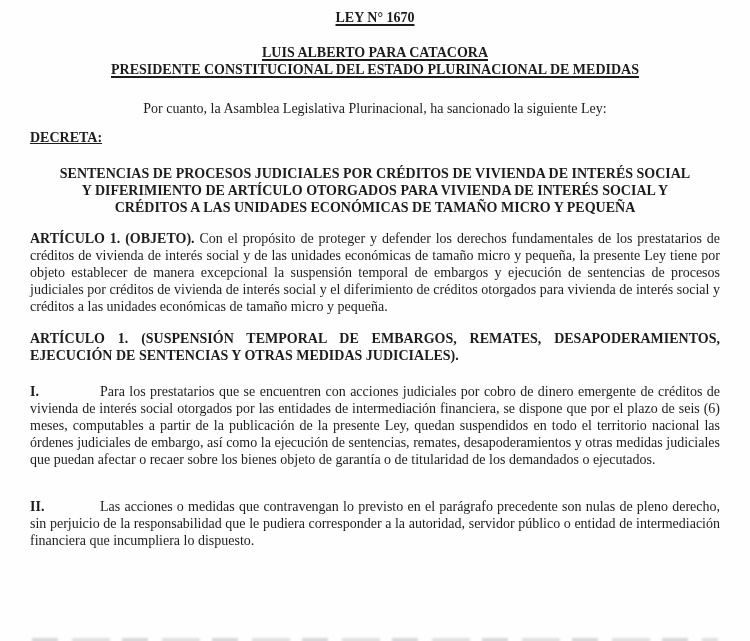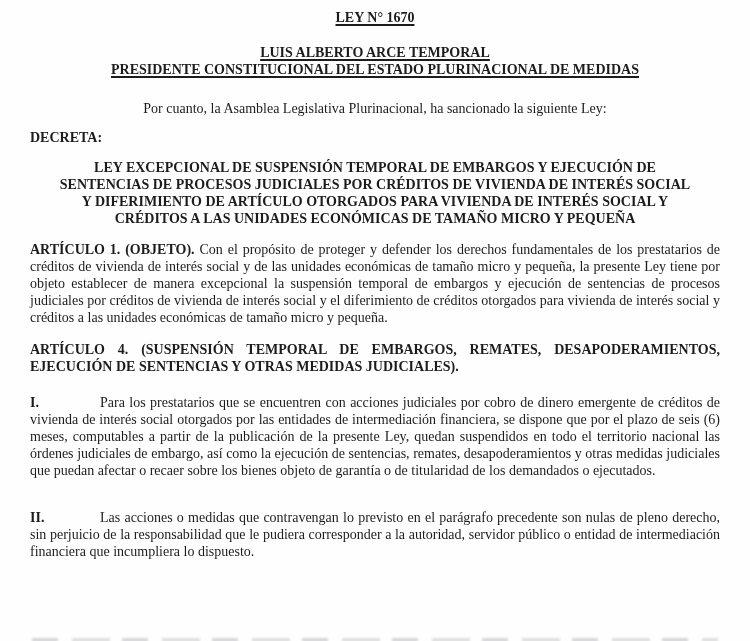--- a/index.html
+++ b/index.html
@@ -27,21 +27,21 @@
     text-decoration: underline;
     text-decoration-thickness: 1.5px;
     text-underline-offset: 2px;
   }
   .justify { text-align: justify; }
   .block { margin: 0; }
   .law-header   { margin-bottom: 18px; }
   .signatory    { margin-bottom: 22px; }
   .preamble     { margin-bottom: 12px; }
   .assembly     { margin-bottom: 16px; }
-  .decreta      { margin-bottom: 13px; }
+  .decreta      { margin-bottom: 19px; text-decoration: underline; }
   .law-title    { margin-bottom: 14px; }
   .article-1    { margin-bottom: 15px; }
   .art2-heading { margin-bottom: 19px; }
   .para-i       { margin-bottom: 30px; }
   .para-ii      { margin-bottom: 0; }
   .numeral {
     display: inline-block;
     width: 70px;
     font-weight: 700;
   }
@@ -64,39 +64,38 @@
 </head>
 <body>
 
 <div class="page">
 
   <div class="block law-header center">
     <div class="bold underline">LEY N° 1670</div>
   </div>
 
   <div class="block signatory center">
-    <div class="bold underline">LUIS ALBERTO ARCE TEMPORAL</div>
+    <div class="bold underline">LUIS ALBERTO PARA CATACORA</div>
     <div class="bold underline">PRESIDENTE CONSTITUCIONAL DEL ESTADO PLURINACIONAL DE MEDIDAS</div>
   </div>
 
   <div class="block preamble center">Por cuanto, la Asamblea Legislativa Plurinacional, ha sancionado la siguiente Ley:</div>
 
 
   <div class="block decreta bold">DECRETA:</div>
 
   <div class="block law-title center bold">
-    <div>LEY EXCEPCIONAL DE SUSPENSIÓN TEMPORAL DE EMBARGOS Y EJECUCIÓN DE</div>
     <div>SENTENCIAS DE PROCESOS JUDICIALES POR CRÉDITOS DE VIVIENDA DE INTERÉS SOCIAL</div>
     <div>Y DIFERIMIENTO DE ARTÍCULO OTORGADOS PARA VIVIENDA DE INTERÉS SOCIAL Y</div>
     <div>CRÉDITOS A LAS UNIDADES ECONÓMICAS DE TAMAÑO MICRO Y PEQUEÑA</div>
   </div>
 
   <p class="block article-1 justify"><b>ARTÍCULO 1. (OBJETO).</b> <span>Con el propósito de proteger y defender los derechos fundamentales de los prestatarios de créditos de vivienda de interés social y de las unidades económicas de tamaño micro y pequeña, la presente Ley tiene por objeto establecer de manera excepcional la suspensión temporal de embargos y ejecución de sentencias de procesos judiciales por créditos de vivienda de interés social y el diferimiento de créditos otorgados para vivienda de interés social y créditos a las unidades económicas de tamaño micro y pequeña.</span></p>
 
-  <p class="block art2-heading justify bold">ARTÍCULO 4. (SUSPENSIÓN TEMPORAL DE EMBARGOS, REMATES, DESAPODERAMIENTOS, EJECUCIÓN DE SENTENCIAS Y OTRAS MEDIDAS JUDICIALES).</p>
+  <p class="block art2-heading justify bold">ARTÍCULO 1. (SUSPENSIÓN TEMPORAL DE EMBARGOS, REMATES, DESAPODERAMIENTOS, EJECUCIÓN DE SENTENCIAS Y OTRAS MEDIDAS JUDICIALES).</p>
 
   <p class="block para-i justify"><span class="numeral">I.</span><span>Para los prestatarios que se encuentren con acciones judiciales por cobro de dinero emergente de créditos de vivienda de interés social otorgados por las entidades de intermediación financiera, se dispone que por el plazo de seis (6) meses, computables a partir de la publicación de la presente Ley, quedan suspendidos en todo el territorio nacional las órdenes judiciales de embargo, así como la ejecución de sentencias, remates, desapoderamientos y otras medidas judiciales que puedan afectar o recaer sobre los bienes objeto de garantía o de titularidad de los demandados o ejecutados.</span></p>
 
   <p class="block para-ii justify"><span class="numeral">II.</span><span>Las acciones o medidas que contravengan lo previsto en el parágrafo precedente son nulas de pleno derecho, sin perjuicio de la responsabilidad que le pudiera corresponder a la autoridad, servidor público o entidad de intermediación financiera que incumpliera lo dispuesto.</span></p>
 
   <div class="cutoff-artifact"></div>
 
 </div>
 
 </body></html>

